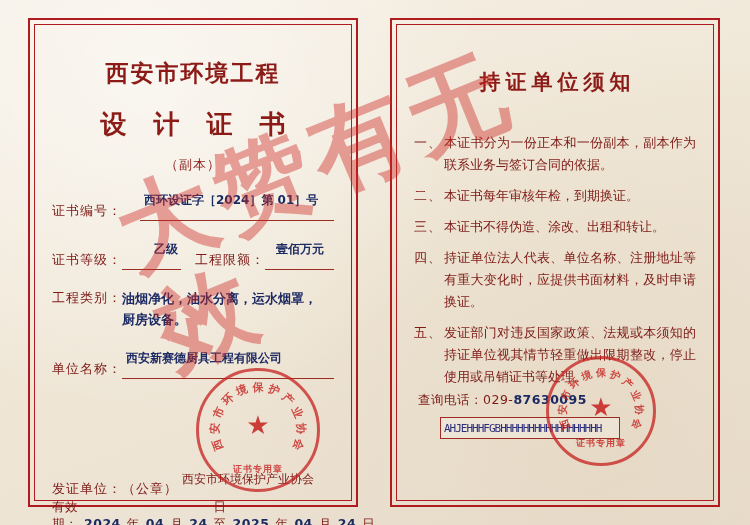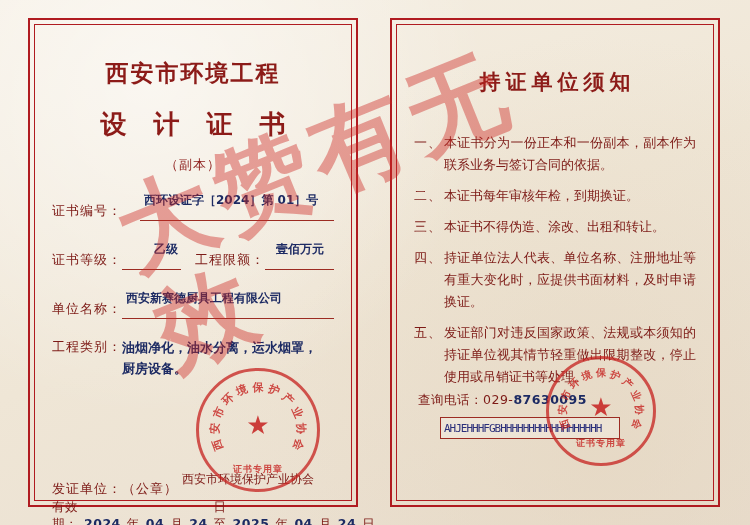--- a/index.html
+++ b/index.html
@@ -274,31 +274,31 @@
         <span class="field-value">西环设证字［2024］第  01］号</span>
       </div>
 
       <div class="field-row">
         <span class="field-label">证书等级：</span>
         <span class="field-value narrow" style="width:52px;text-align:right;">乙级</span>
         <span class="field-label" style="margin-left:14px;">工程限额：</span>
         <span class="field-value" style="text-align:center;">壹佰万元</span>
       </div>
 
-      <div class="field-row">
-        <span class="field-label">单位名称：</span>
-        <span class="field-value">西安新赛德厨具工程有限公司</span>
-      </div>
-
       <div class="field-row" style="align-items:flex-start;">
         <span class="field-label">工程类别：</span>
         <span style="flex:1;">
           <span class="multiline-value" style="display:block;">油烟净化，油水分离，运水烟罩，</span>
           <span class="multiline-value" style="display:block;">厨房设备。</span>
         </span>
+      </div>
+
+      <div class="field-row">
+        <span class="field-label">单位名称：</span>
+        <span class="field-value">西安新赛德厨具工程有限公司</span>
       </div>
 
       <div class="field-row" style="margin-top:90px;">
         <span class="field-label">发证单位：（公章）</span>
         <span class="field-value plain">西安市环境保护产业协会</span>
       </div>
 
       <div class="dateline">
         <span>有效期：</span>
         <span class="v">2024</span>

